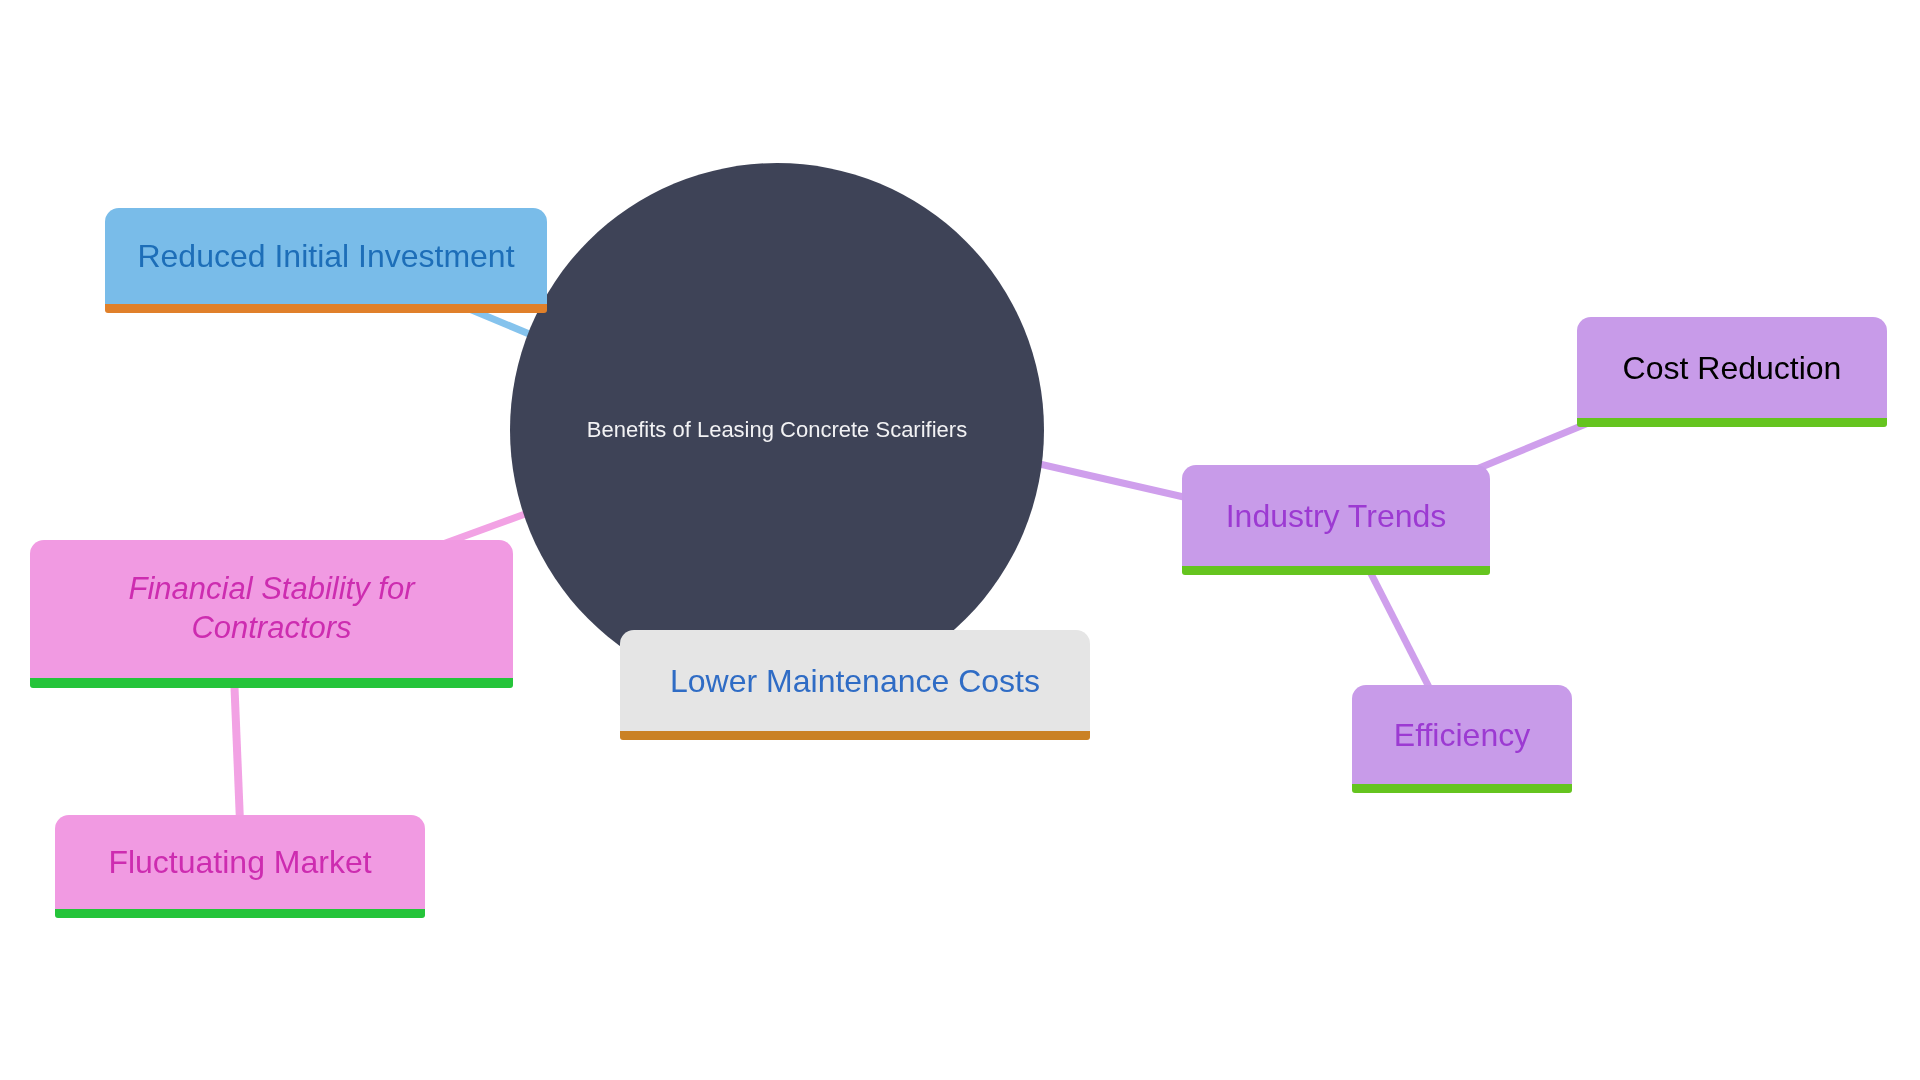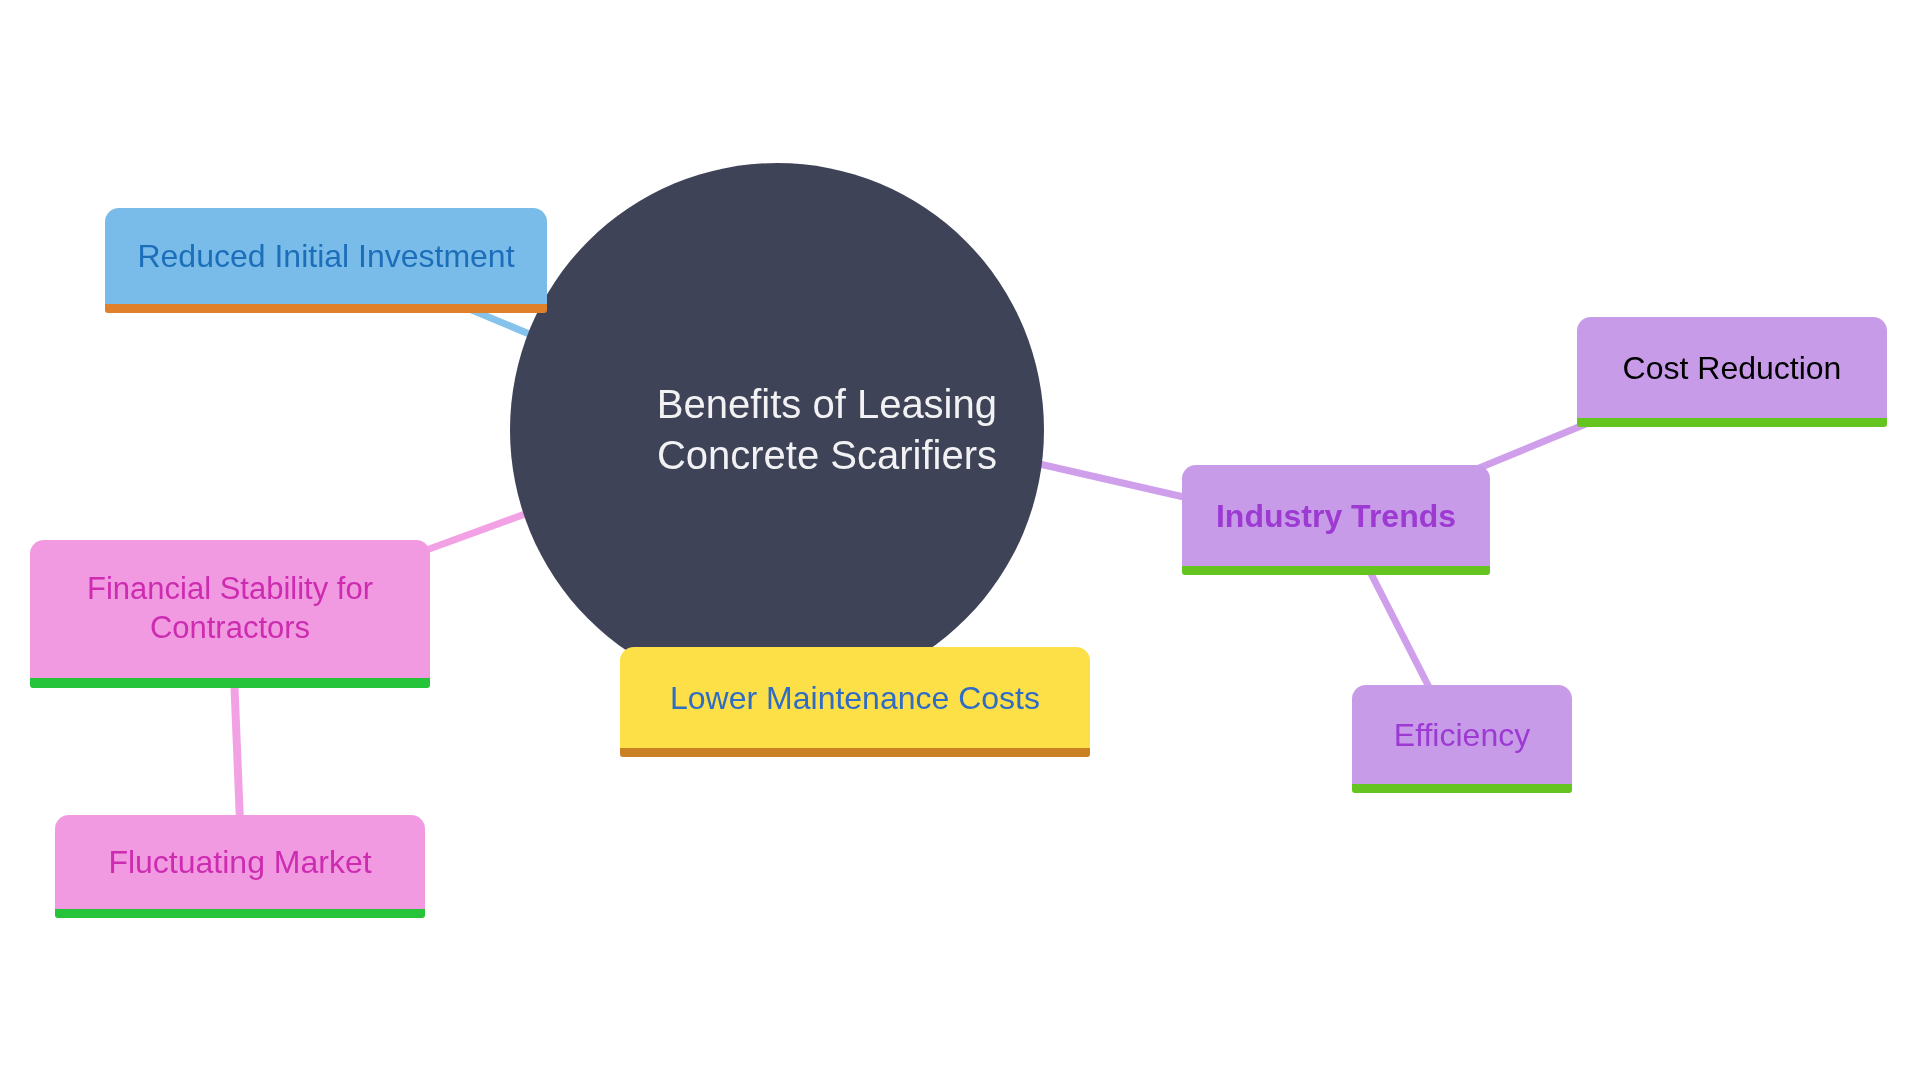--- a/index.html
+++ b/index.html
@@ -7,44 +7,44 @@
   .canvas{position:relative;width:1920px;height:1080px;background:#ffffff;overflow:hidden;}
 
   .edges{position:absolute;left:0;top:0;z-index:1;}
 
   .center-node{
     position:absolute;left:510px;top:163px;width:534px;height:534px;
     border-radius:50%;background:#3e4357;z-index:2;
     display:flex;align-items:center;justify-content:center;
   }
   .center-node .label{
-    width:440px;text-align:right;color:#f2f2f4;font-size:40px;line-height:1.28;
+    width:440px;text-align:center;color:#f2f2f4;font-size:22px;line-height:1.28;
   }
 
   .node{
     position:absolute;z-index:3;
     display:flex;align-items:center;justify-content:center;
     border-radius:14px 14px 3px 3px;
     font-size:32px;text-align:center;line-height:1.25;
   }
 
   .node-reduced{left:105px;top:208px;width:442px;height:96px;
     background:#79bce9;color:#1d6eb8;border-bottom:9px solid #e0802a;}
   .node-access{left:777px;top:177px;width:533px;height:97px;
     background:#9b9bec;color:#3b3bcc;border-bottom:9px solid #d4cd2d;}
   .node-cost{left:1577px;top:317px;width:310px;height:101px;
     background:#c89be9;color:#000000;border-bottom:9px solid #65c41f;}
   .node-industry{left:1182px;top:465px;width:308px;height:101px;
-    background:#c89be9;color:#9c3ad2;border-bottom:9px solid #65c41f;font-weight:bold;}
+    background:#c89be9;color:#9c3ad2;border-bottom:9px solid #65c41f;}
   .node-efficiency{left:1352px;top:685px;width:220px;height:99px;
     background:#c89be9;color:#9c3ad2;border-bottom:9px solid #65c41f;}
-  .node-lower{left:620px;top:647px;width:470px;height:101px;
-    background:#fde047;color:#2f6cc5;border-bottom:9px solid #ca8124;}
-  .node-financial{left:30px;top:540px;width:400px;height:138px;font-size:31px;
-    background:#f19ae2;color:#cd2cb0;border-bottom:10px solid #25c43a;}
+  .node-lower{left:620px;top:630px;width:470px;height:101px;
+    background:#e5e5e5;color:#2f6cc5;border-bottom:9px solid #ca8124;}
+  .node-financial{left:30px;top:540px;width:483px;height:138px;font-size:31px;
+    background:#f19ae2;color:#cd2cb0;border-bottom:10px solid #25c43a;font-style:italic;}
   .node-fluctuating{left:55px;top:815px;width:370px;height:94px;
     background:#f19ae2;color:#cd2cb0;border-bottom:9px solid #25c43a;align-items:center;}
 
   .node .label{padding:0 18px;}
 </style>
 </head>
 <body>
 
 <div class="canvas">
 

